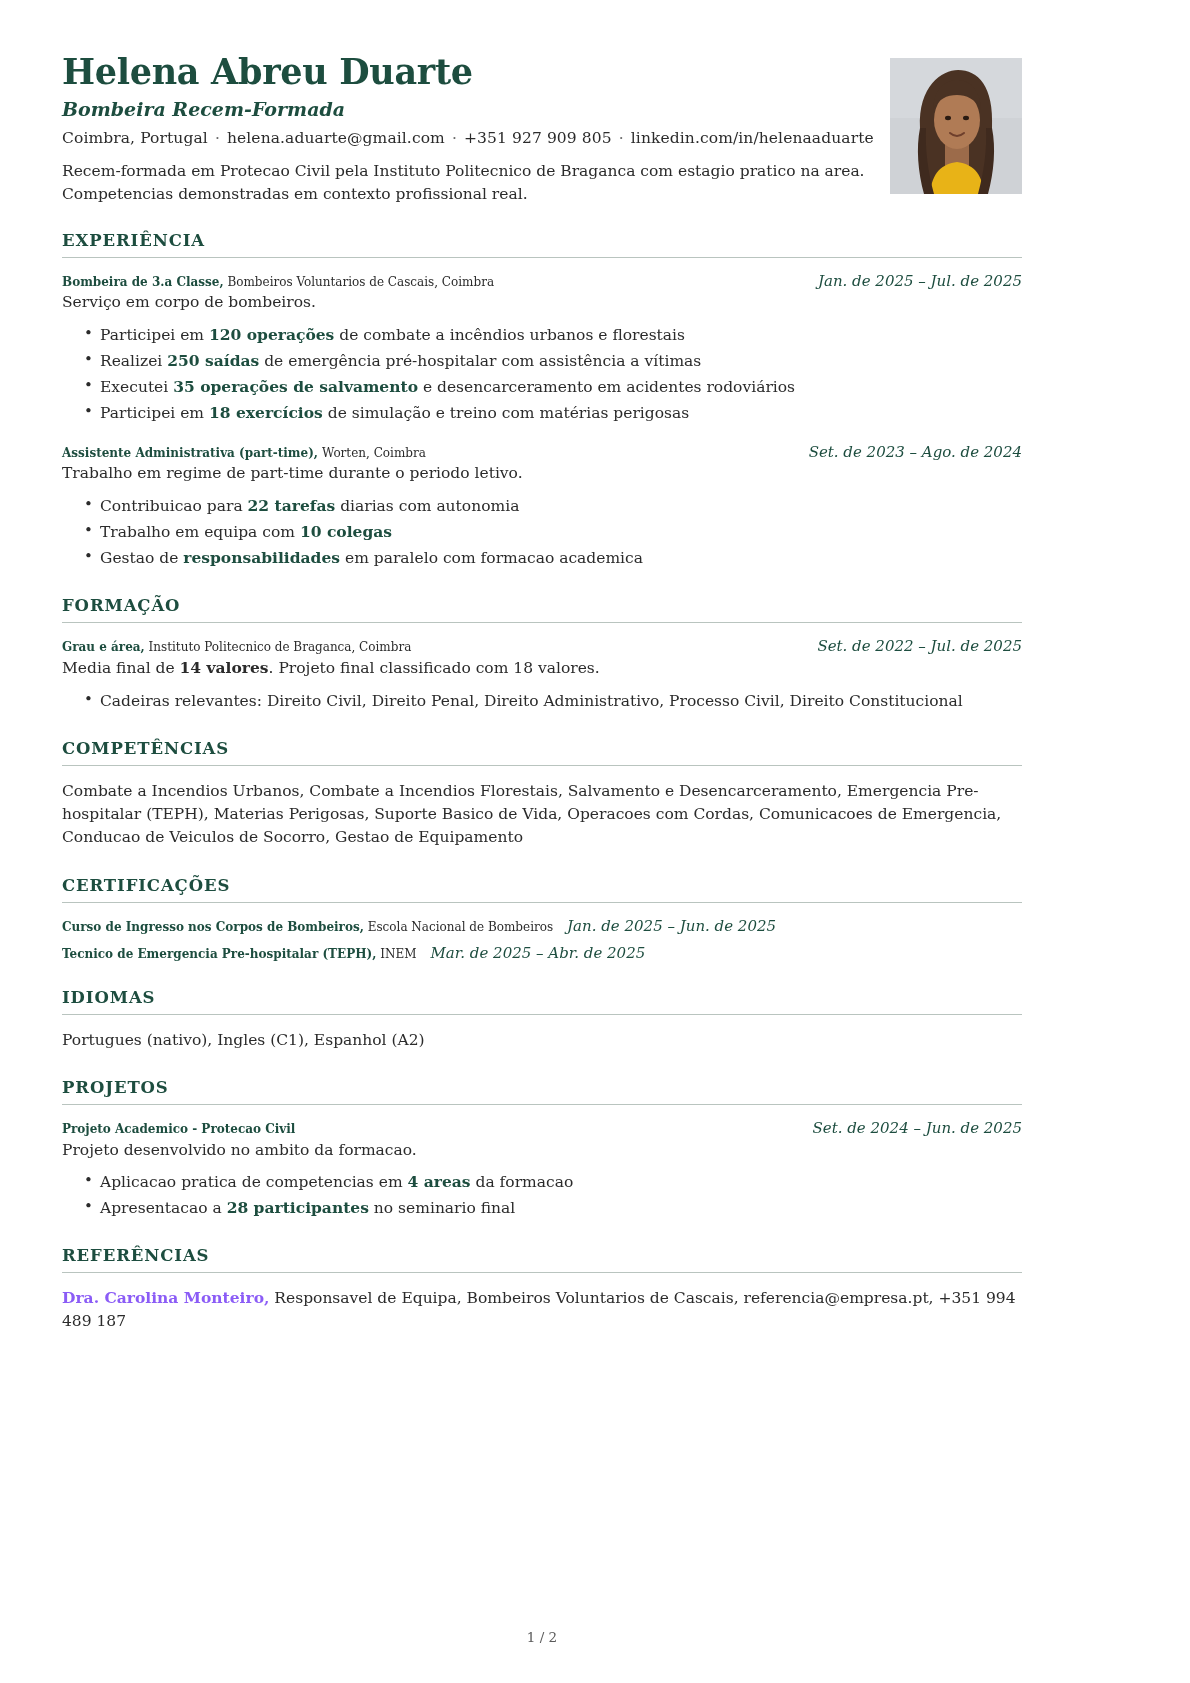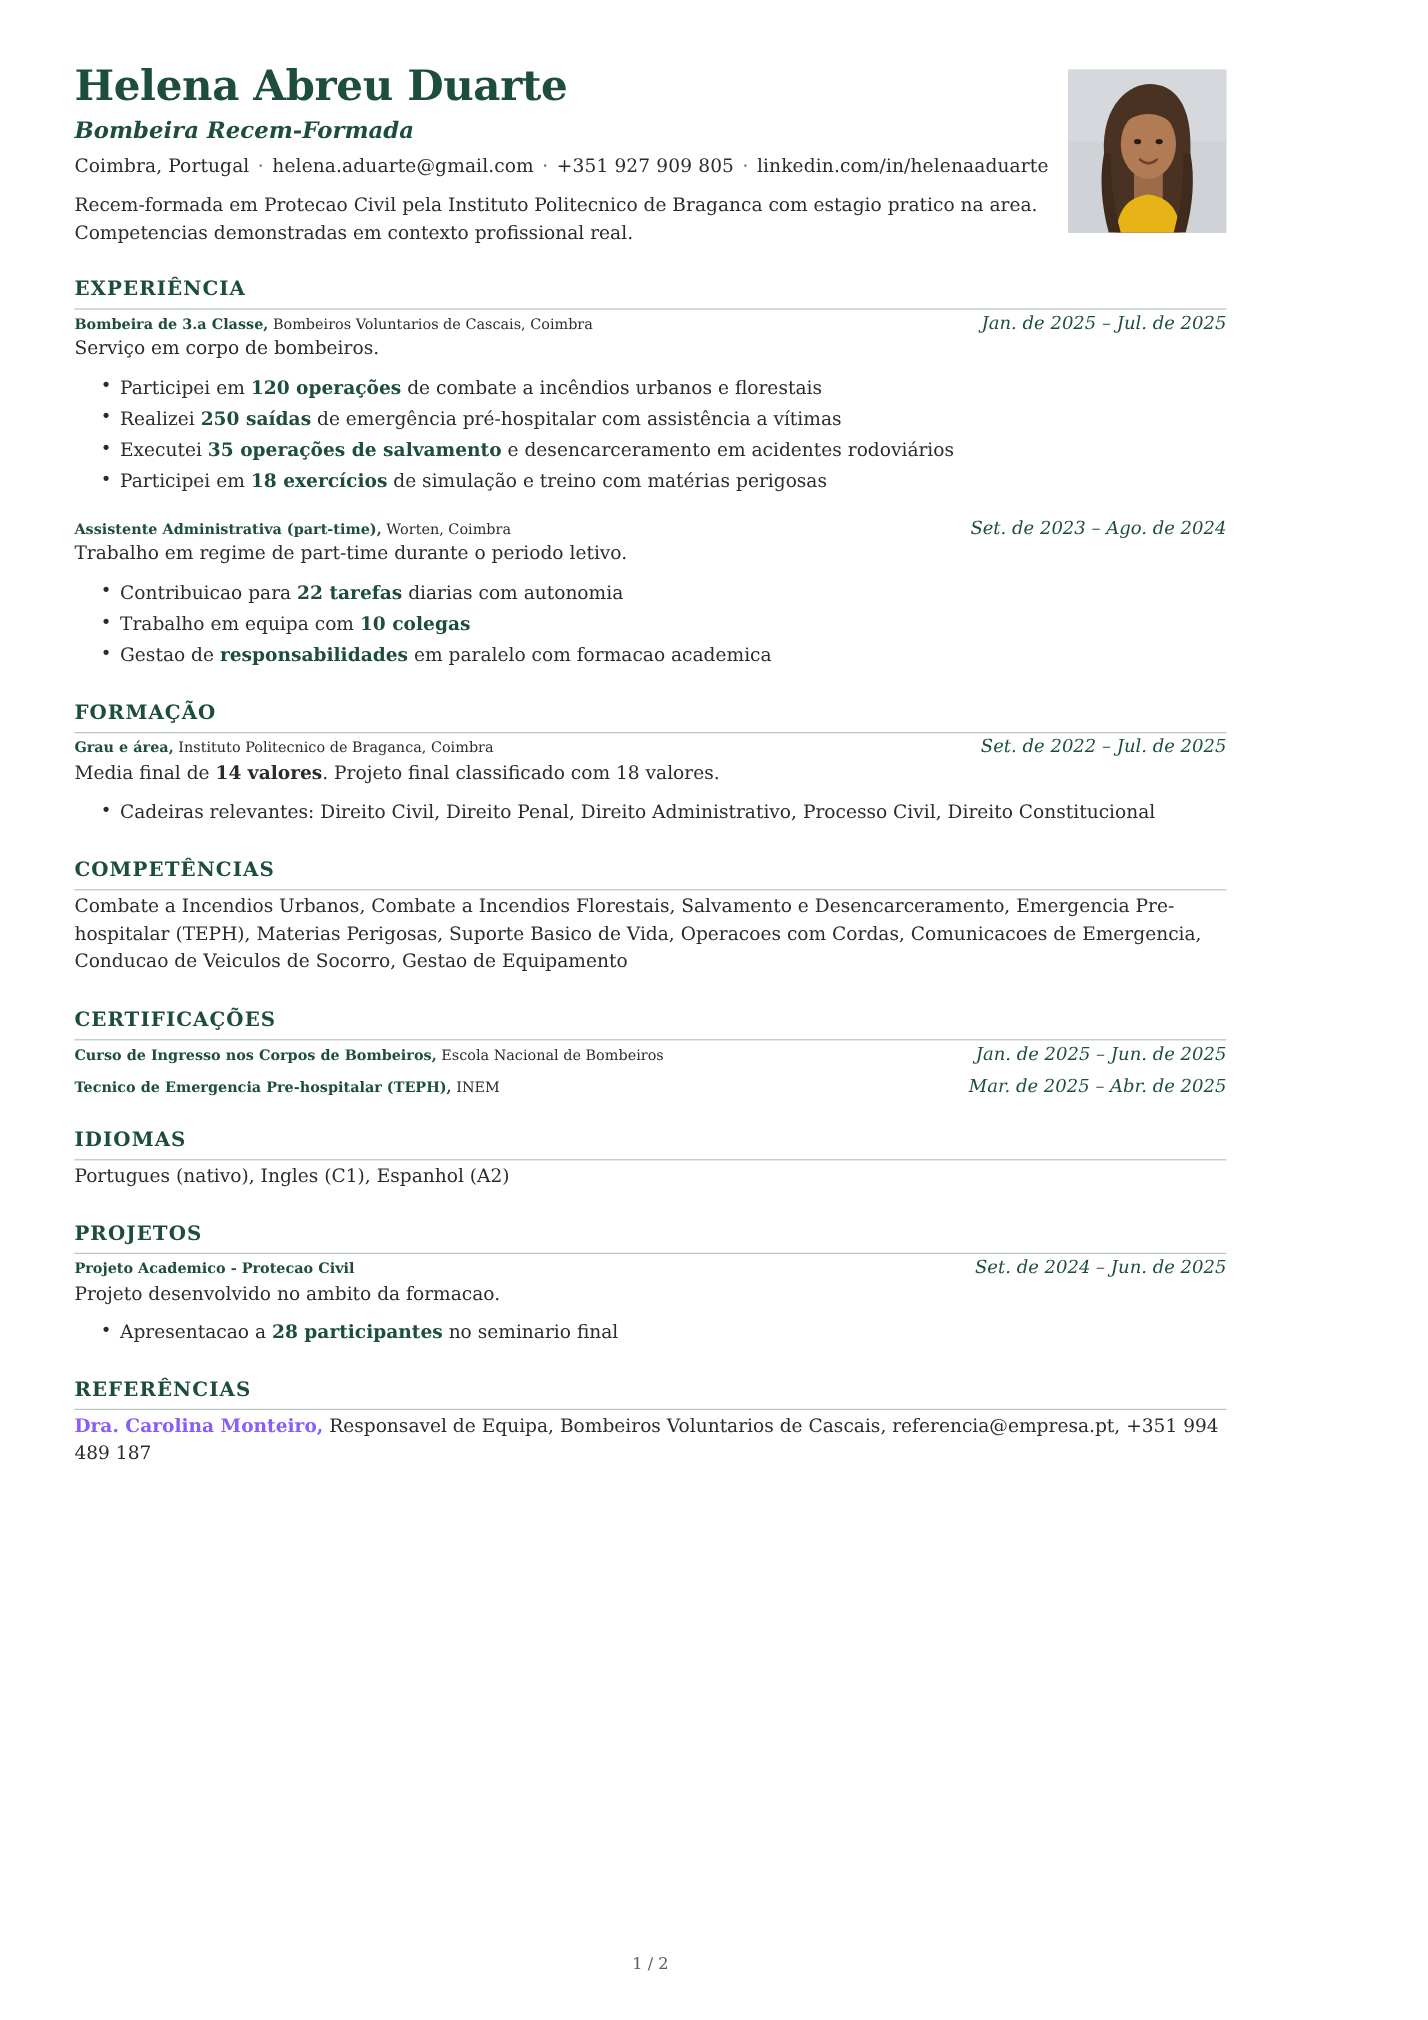--- a/index.html
+++ b/index.html
@@ -68,21 +68,21 @@
   
   .section { margin-top: 26px; }
   .section-title {
     font-family: "DejaVu Serif", serif;
     font-weight: bold;
     font-size: 16.5px;
     letter-spacing: 0.9px;
     color: #1d4d3f;
     padding-bottom: 7px;
     border-bottom: 1px solid #b9c4bf;
-    margin-bottom: 2px;
+    margin-bottom: 14px;
   }
   .entry { margin-bottom: 18px; }
   .entry:last-child { margin-bottom: 2px; }
   .entry-head {
     display: flex;
     align-items: baseline;
     justify-content: space-between;
     gap: 14px;
   }
   .entry-title {
@@ -128,21 +128,21 @@
   }
   ul.bullets li b { font-weight: bold; color: #1d4d3f; }
   .paragraph {
     font-size: 15.5px;
     line-height: 1.5;
     color: #2b2b2b;
   }
   .cert-row {
     display: flex;
     align-items: baseline;
-    justify-content: space-between;
+    justify-content: flex-start;
     gap: 14px;
     margin-bottom: 9px;
   }
   .cert-row:last-child { margin-bottom: 16px; }
   .ref-line { font-size: 15.5px; color: #2b2b2b; line-height: 1.45; }
   .ref-line b { color: #8b5cf6; font-weight: bold; }
   .footer {
     position: absolute;
     left: 0;
     right: 0;
@@ -277,20 +277,21 @@
     <div class="section-title">PROJETOS</div>
     <div class="entry">
       <div class="entry-head">
         <div class="entry-title">
           <b>Projeto Academico - Protecao Civil</b>
         </div>
         <div class="entry-date">Set. de 2024 – Jun. de 2025</div>
       </div>
       <div class="entry-sub">Projeto desenvolvido no ambito da formacao.</div>
       <ul class="bullets">
+        <li><span>Aplicacao pratica de competencias em </span><b>4 areas</b><span> da formacao</span></li>
         <li><span>Apresentacao a </span><b>28 participantes</b><span> no seminario final</span></li>
       </ul>
     </div>
   </div>
 
   <div class="section">
     <div class="section-title">REFERÊNCIAS</div>
     <div class="ref-line">
       <b>Dra. Carolina Monteiro,</b>
       <span>Responsavel de Equipa, Bombeiros Voluntarios de Cascais, referencia@empresa.pt, +351 994 489 187</span>

